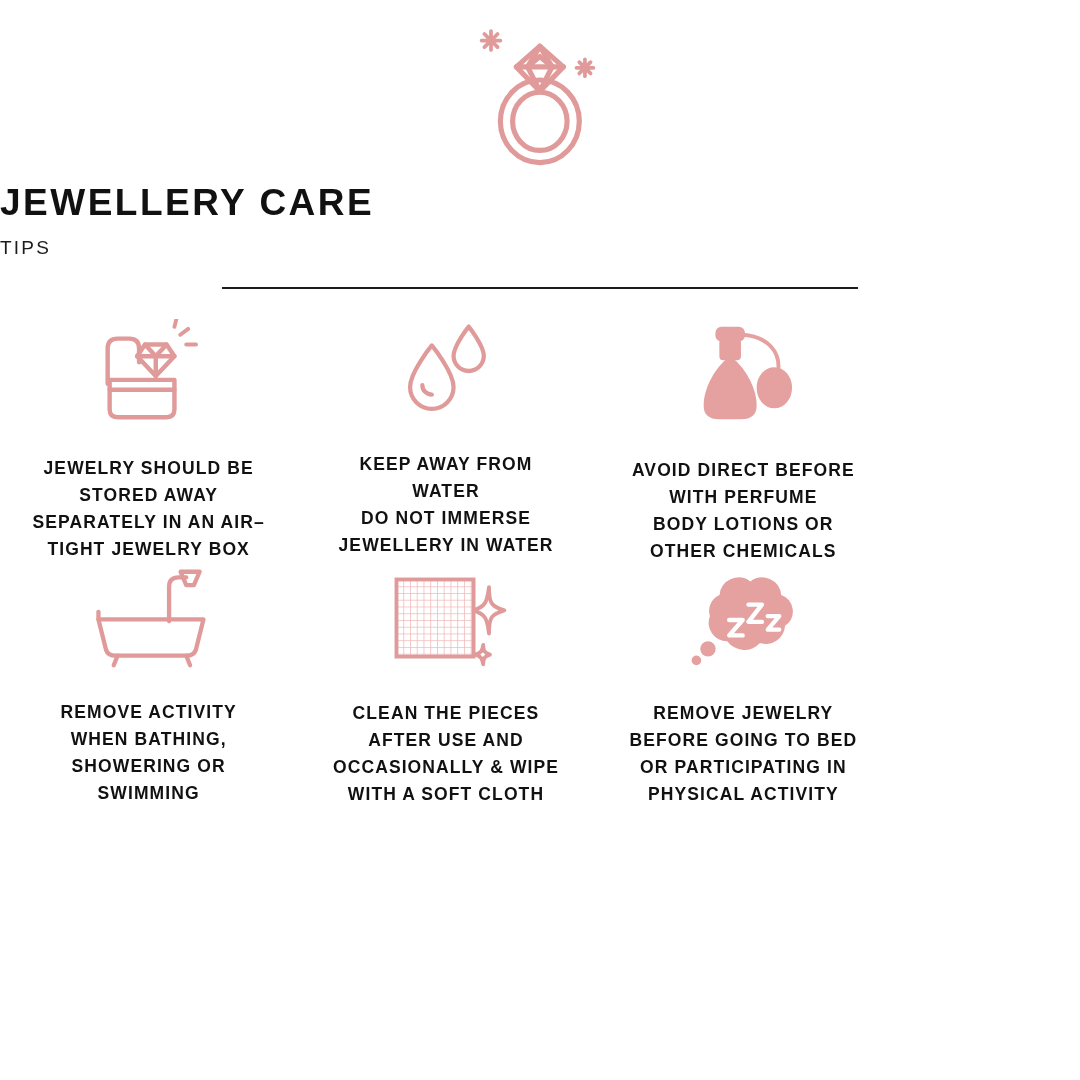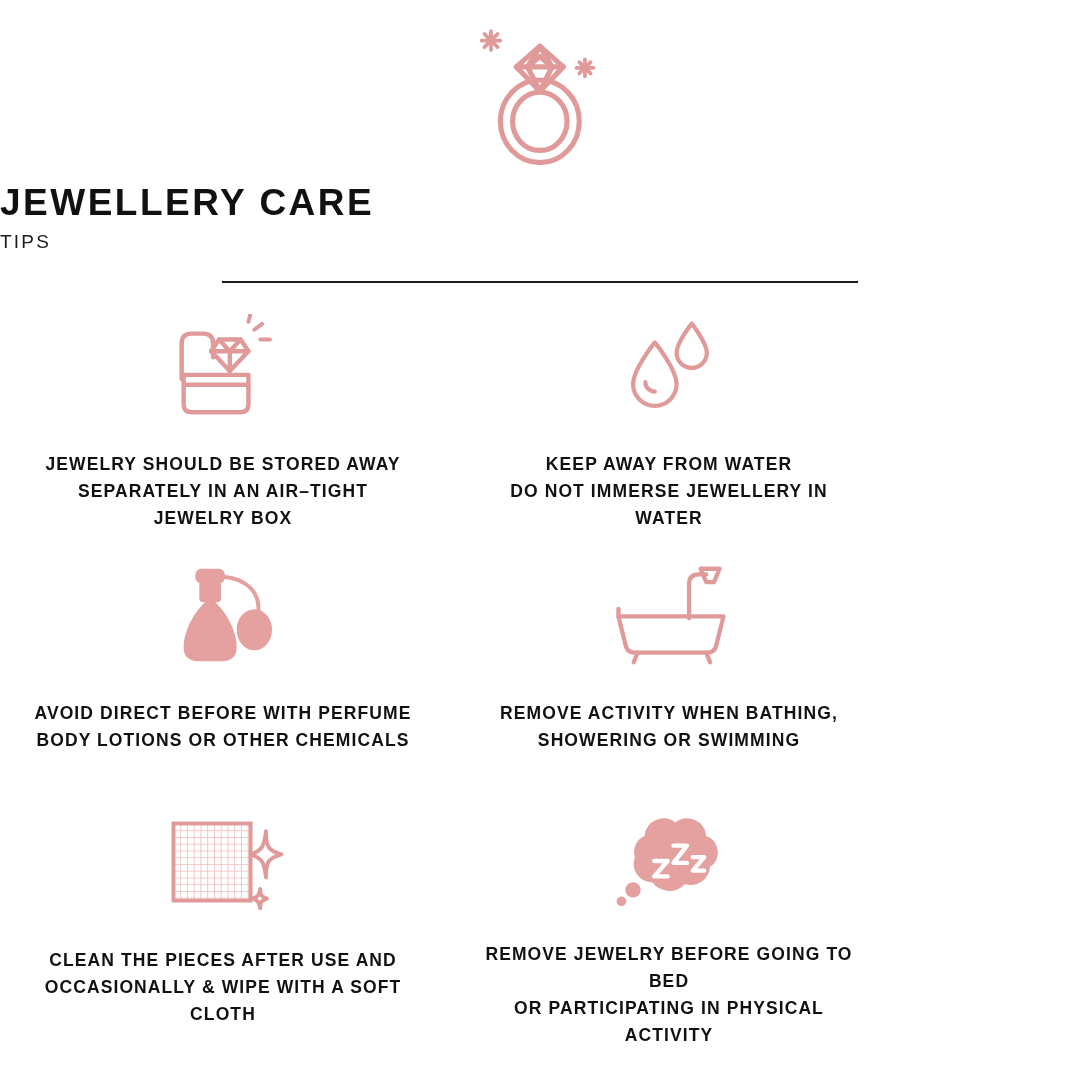--- a/index.html
+++ b/index.html
@@ -35,35 +35,35 @@
     font-size: 37px;
     font-weight: bold;
     letter-spacing: 2.5px;
     margin-top: 10px;
     color: #111111;
     line-height: 1.1;
   }
   .subtitle {
     font-size: 19px;
     letter-spacing: 2.2px;
-    margin-top: 7px;
+    margin-top: 13px;
     color: #1c1c1c;
   }
   .rule {
     width: 636px;
     height: 2px;
     background: #1c1c1c;
     margin: 28px auto 0 auto;
   }
 
   
   .grid {
     margin-top: 18px;
     display: grid;
-    grid-template-columns: 1fr 1fr;
+    grid-template-columns: 1fr 1fr 1fr;
     grid-template-rows: repeat(3, 247px);
     width: 892px;
   }
   .tip {
     display: flex;
     flex-direction: column;
     align-items: center;
     justify-content: flex-start;
     padding: 0 30px;
     box-sizing: border-box;

